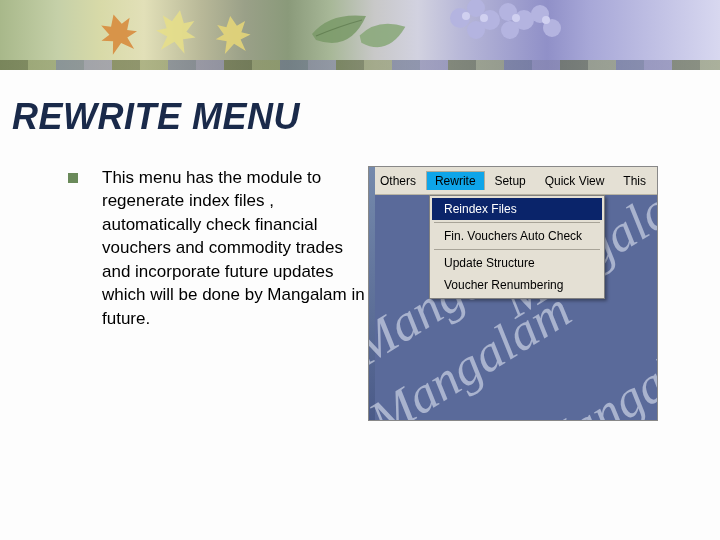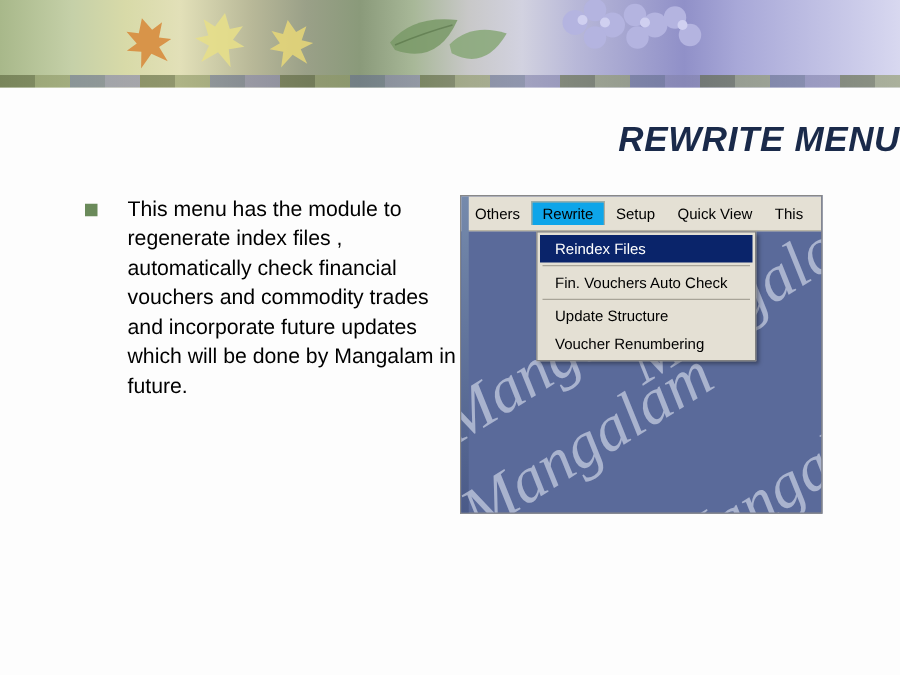--- a/index.html
+++ b/index.html
@@ -40,25 +40,26 @@
     background: repeating-linear-gradient(90deg,
       rgba(90,100,60,0.6) 0 28px,
       rgba(140,150,100,0.6) 28px 56px,
       rgba(100,110,140,0.6) 56px 84px,
       rgba(130,130,170,0.6) 84px 112px);
   }
   .slide-title {
     font-family: Verdana, Arial, sans-serif;
     font-weight: 700;
     font-style: italic;
-    font-size: 28px;
+    font-size: 36px;
     color: #1a2a4a;
-    text-align: right;
+    text-align: left;
     margin-top: 26px;
     letter-spacing: 0.5px;
+    margin-left: 12px;
   }
   .content {
     display: flex;
     padding: 28px 30px 0 68px;
   }
   .bullet-block {
     display: flex;
     align-items: flex-start;
     gap: 24px;
     width: 300px;
@@ -87,20 +88,21 @@
   .menubar {
     background: #e4e0d4;
     height: 28px;
     display: flex;
     align-items: center;
     padding: 0 2px;
     font-family: "Tahoma", Arial, sans-serif;
     font-size: 12px;
     color: #000;
     border-bottom: 1px solid #b8b4a4;
+    justify-content: space-between;
   }
   .menubar .mitem {
     padding: 3px 9px;
     cursor: default;
   }
   .menubar .mitem.active {
     background: #0ea5e9;
     border: 1px solid #b0ac9c;
     border-bottom: none;
     padding: 2px 8px;

